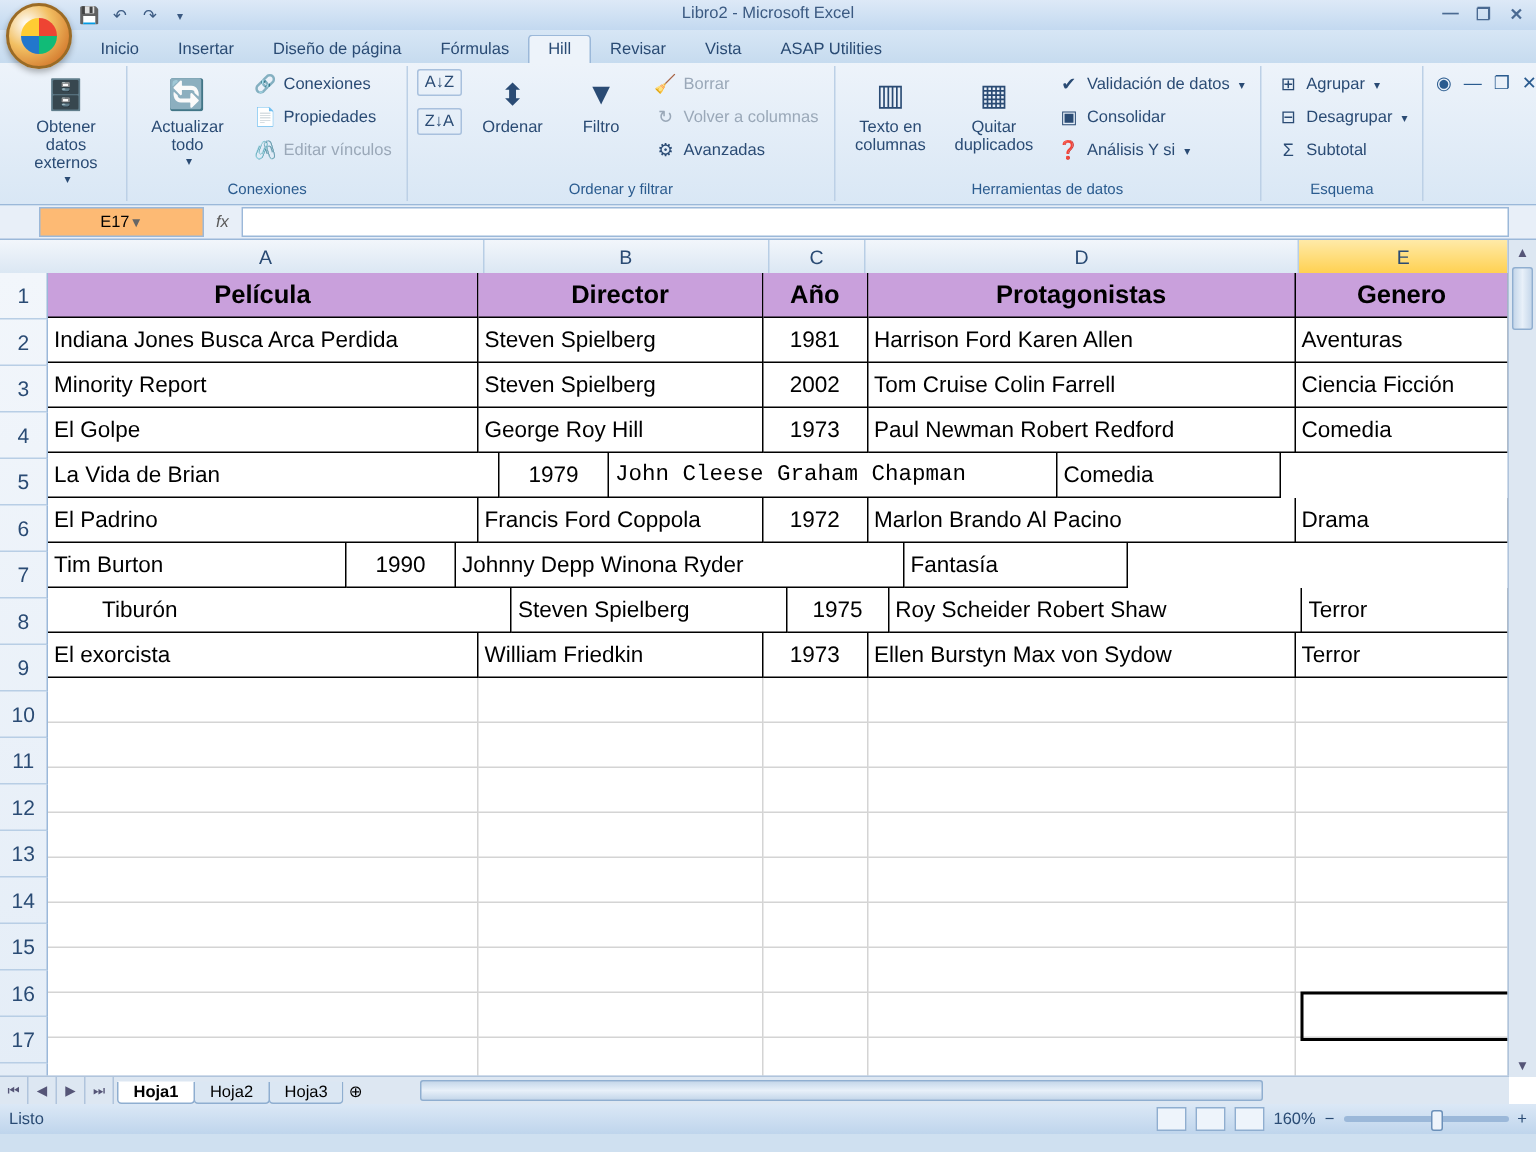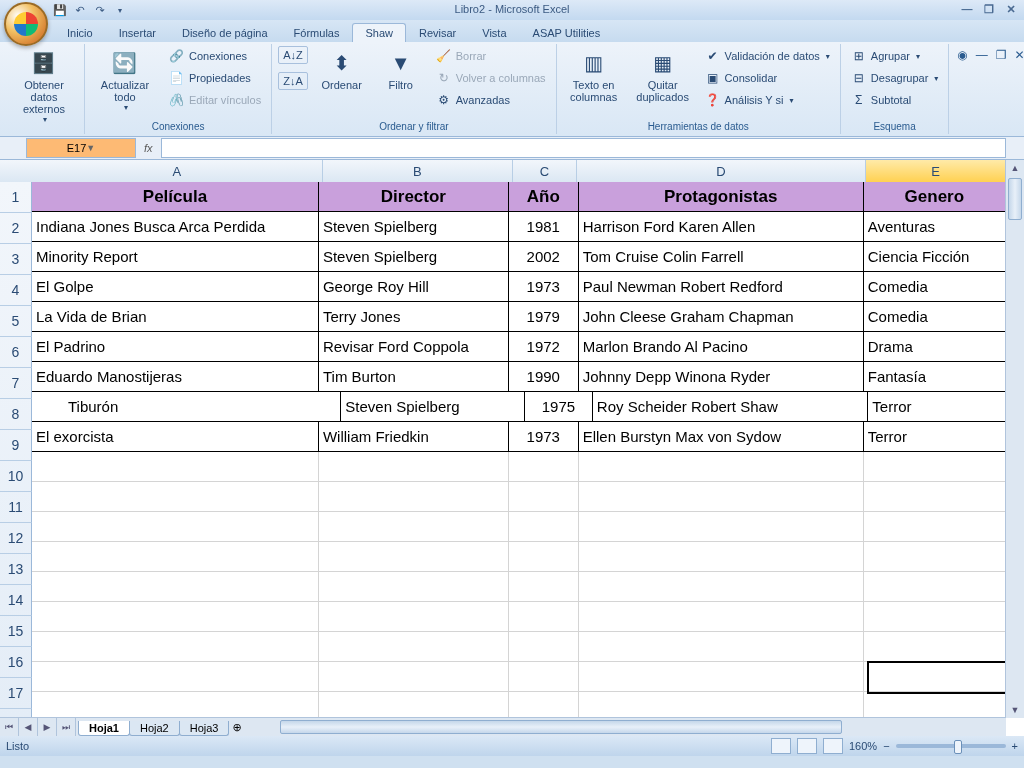--- a/index.html
+++ b/index.html
@@ -81,21 +81,21 @@
     <span>❐</span>
     <span>✕</span>
   </div>
 </div>
 
 <div class="tabs-row" id="tabs-row">
     <div class="tab">Inicio</div>
     <div class="tab">Insertar</div>
     <div class="tab">Diseño de página</div>
     <div class="tab">Fórmulas</div>
-    <div class="tab active">Shaw</div>
+    <div class="tab active">Hill</div>
     <div class="tab">Revisar</div>
     <div class="tab">Vista</div>
     <div class="tab">ASAP Utilities</div>
   </div>
 
 <div class="ribbon">
   <div class="group">
     <div class="group-body">
       <div class="big-btn">
         <div class="big-ic">🗄️</div>
@@ -284,34 +284,32 @@
       </div>
       <div class="row data">
         <div class="cell bold" style="width: 292px;">El Golpe</div>
         <div class="cell" style="width: 190px;">George Roy Hill</div>
         <div class="cell ctr" style="width: 64px;">1973</div>
         <div class="cell" style="width: 290px;">Paul Newman Robert Redford</div>
         <div class="cell" style="width: 140px;">Comedia</div>
       </div>
       <div class="row data">
         <div class="cell bold" style="width: 292px;">La Vida de Brian</div>
-        <div class="cell" style="width: 190px;">Terry Jones</div>
         <div class="cell ctr" style="width: 64px;">1979</div>
-        <div class="cell" style="width: 290px;">John Cleese Graham Chapman</div>
+        <div class="cell" style="width: 290px; font-family: Liberation Mono, monospace;">John Cleese Graham Chapman</div>
         <div class="cell" style="width: 140px;">Comedia</div>
       </div>
       <div class="row data">
         <div class="cell bold" style="width: 292px; text-align: center;">El Padrino</div>
-        <div class="cell" style="width: 190px;">Revisar Ford Coppola</div>
+        <div class="cell" style="width: 190px;">Francis Ford Coppola</div>
         <div class="cell ctr" style="width: 64px;">1972</div>
         <div class="cell" style="width: 290px;">Marlon Brando Al Pacino</div>
         <div class="cell" style="width: 140px;">Drama</div>
       </div>
       <div class="row data">
-        <div class="cell bold" style="width: 292px;">Eduardo Manostijeras</div>
         <div class="cell" style="width: 190px;">Tim Burton</div>
         <div class="cell ctr" style="width: 64px;">1990</div>
         <div class="cell" style="width: 290px;">Johnny Depp  Winona Ryder</div>
         <div class="cell" style="width: 140px;">Fantasía</div>
       </div>
       <div class="row data">
         <div class="cell bold" style="width: 292px; padding-left: 36px;">Tiburón</div>
         <div class="cell" style="width: 190px;">Steven Spielberg</div>
         <div class="cell ctr" style="width: 64px;">1975</div>
         <div class="cell" style="width: 290px;">Roy Scheider Robert Shaw</div>

